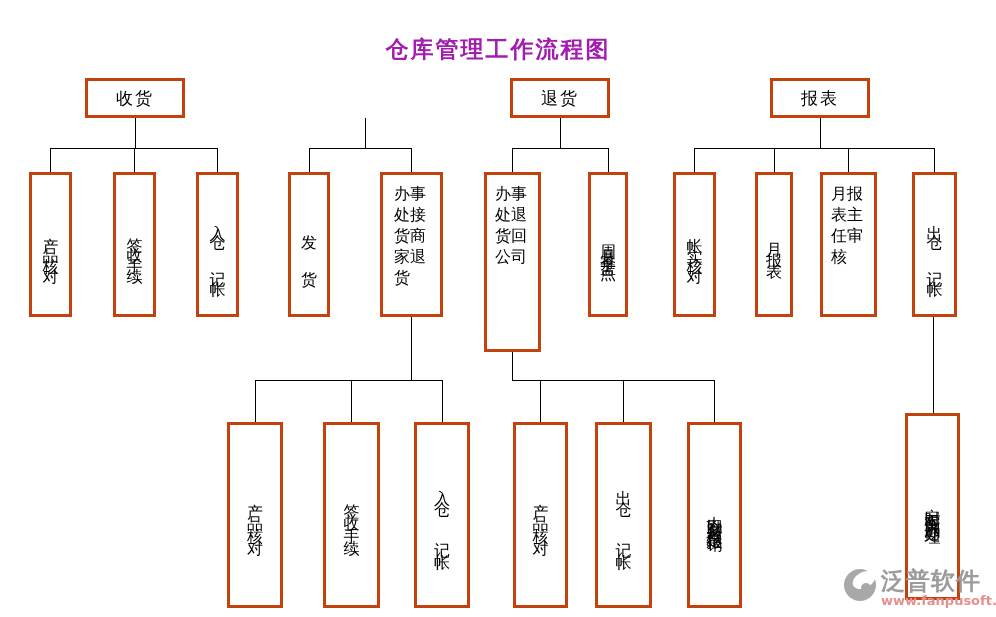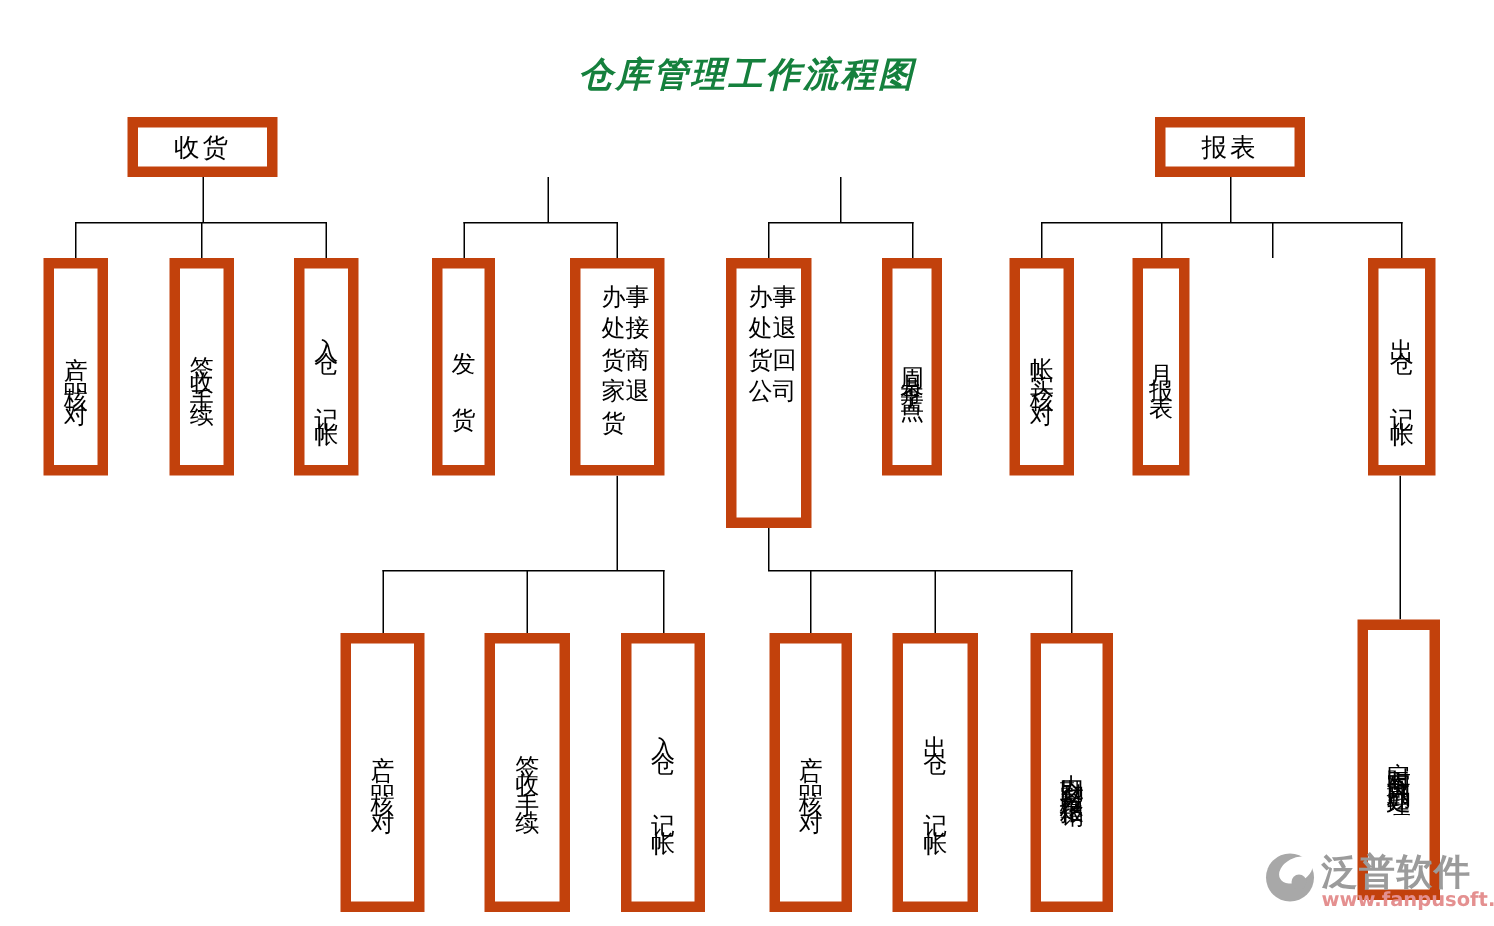--- a/index.html
+++ b/index.html
@@ -2,33 +2,33 @@
 <html><head>
 <meta charset="utf-8">
 <style>
   html,body{margin:0;padding:0;background:#ffffff;}
   .stage{
     position:relative;width:996px;height:617px;background:#ffffff;
     font-family:"DejaVu Sans","Liberation Sans",sans-serif;color:#000;overflow:hidden;
   }
   .title{
     position:absolute;left:0;right:0;top:34px;text-align:center;
-    font-size:23px;font-weight:bold;letter-spacing:2px;color:#15803d;font-style:italic;
+    font-size:23px;font-weight:bold;letter-spacing:2px;color:#a21caf;
   }
   .box{
-    position:absolute;border:7px solid #c2410c;background:#fff;box-sizing:border-box;
+    position:absolute;border:3px solid #c2410c;background:#fff;box-sizing:border-box;
     display:flex;align-items:center;justify-content:center;
   }
   .h-label{font-size:17px;letter-spacing:2px;}
   .vt{writing-mode:vertical-rl;text-orientation:upright;font-size:16px;line-height:1;}
   .ls10{letter-spacing:10px;}
   .ls12{letter-spacing:12px;}
   .ls4{letter-spacing:5px;}
   .ls3{letter-spacing:3px;}
-  .wrapbox{align-items:flex-start;padding-top:8px;justify-content:flex-end;}
+  .wrapbox{align-items:flex-start;padding-top:8px;}
   .wrap2{width:35px;font-size:16px;line-height:21px;word-break:break-all;text-align:left;}
   .hline,.vline{position:absolute;background:#000;}
   .hline{height:1px;}
   .vline{width:1px;}
   .watermark{position:absolute;left:843px;top:568px;display:flex;align-items:flex-start;}
   .wm-text{margin-left:4px;}
   .wm-brand{font-size:24px;font-weight:bold;color:#9b9b9b;line-height:26px;letter-spacing:1px;}
   .wm-url{font-size:13px;font-weight:bold;color:#e49090;line-height:14px;}
 </style>
 </head>
@@ -68,20 +68,23 @@
   <div class="vline" style="left:351px;top:380px;height:42px"></div>
   <div class="vline" style="left:442px;top:380px;height:42px"></div>
   <div class="vline" style="left:540px;top:380px;height:42px"></div>
   <div class="vline" style="left:623px;top:380px;height:42px"></div>
   <div class="vline" style="left:714px;top:380px;height:42px"></div>
   <div class="vline" style="left:933px;top:317px;height:96px"></div>
 
   <div class="box" style="left:85px;top:78px;width:100px;height:40px">
     <span class="h-label">收货</span>
   </div>
+  <div class="box" style="left:510px;top:78px;width:100px;height:40px">
+    <span class="h-label">退货</span>
+  </div>
   <div class="box" style="left:770px;top:78px;width:100px;height:40px">
     <span class="h-label">报表</span>
   </div>
 
   <div class="box" style="left:29px;top:172px;width:43px;height:145px">
     <span class="vt ls10">产品核对</span>
   </div>
   <div class="box" style="left:113px;top:172px;width:43px;height:145px">
     <span class="vt ls10">签收手续</span>
   </div>
@@ -101,20 +104,23 @@
   </div>
   <div class="box" style="left:588px;top:172px;width:40px;height:145px">
     <span class="vt ls4">周月季盘点</span>
   </div>
 
   <div class="box" style="left:673px;top:172px;width:43px;height:145px">
     <span class="vt ls10">帐实核对</span>
   </div>
   <div class="box" style="left:755px;top:172px;width:38px;height:145px">
     <span class="vt ls10">月报表</span>
+  </div>
+  <div class="box wrapbox" style="left:820px;top:172px;width:57px;height:145px">
+    <span class="wrap2">月报表主任审核</span>
   </div>
   <div class="box" style="left:912px;top:172px;width:45px;height:145px">
     <span class="vt ls10">出仓　记帐</span>
   </div>
 
   <div class="box" style="left:227px;top:422px;width:56px;height:186px">
     <span class="vt ls12">产品核对</span>
   </div>
   <div class="box" style="left:323px;top:422px;width:57px;height:186px">
     <span class="vt ls12">签收手续</span>

